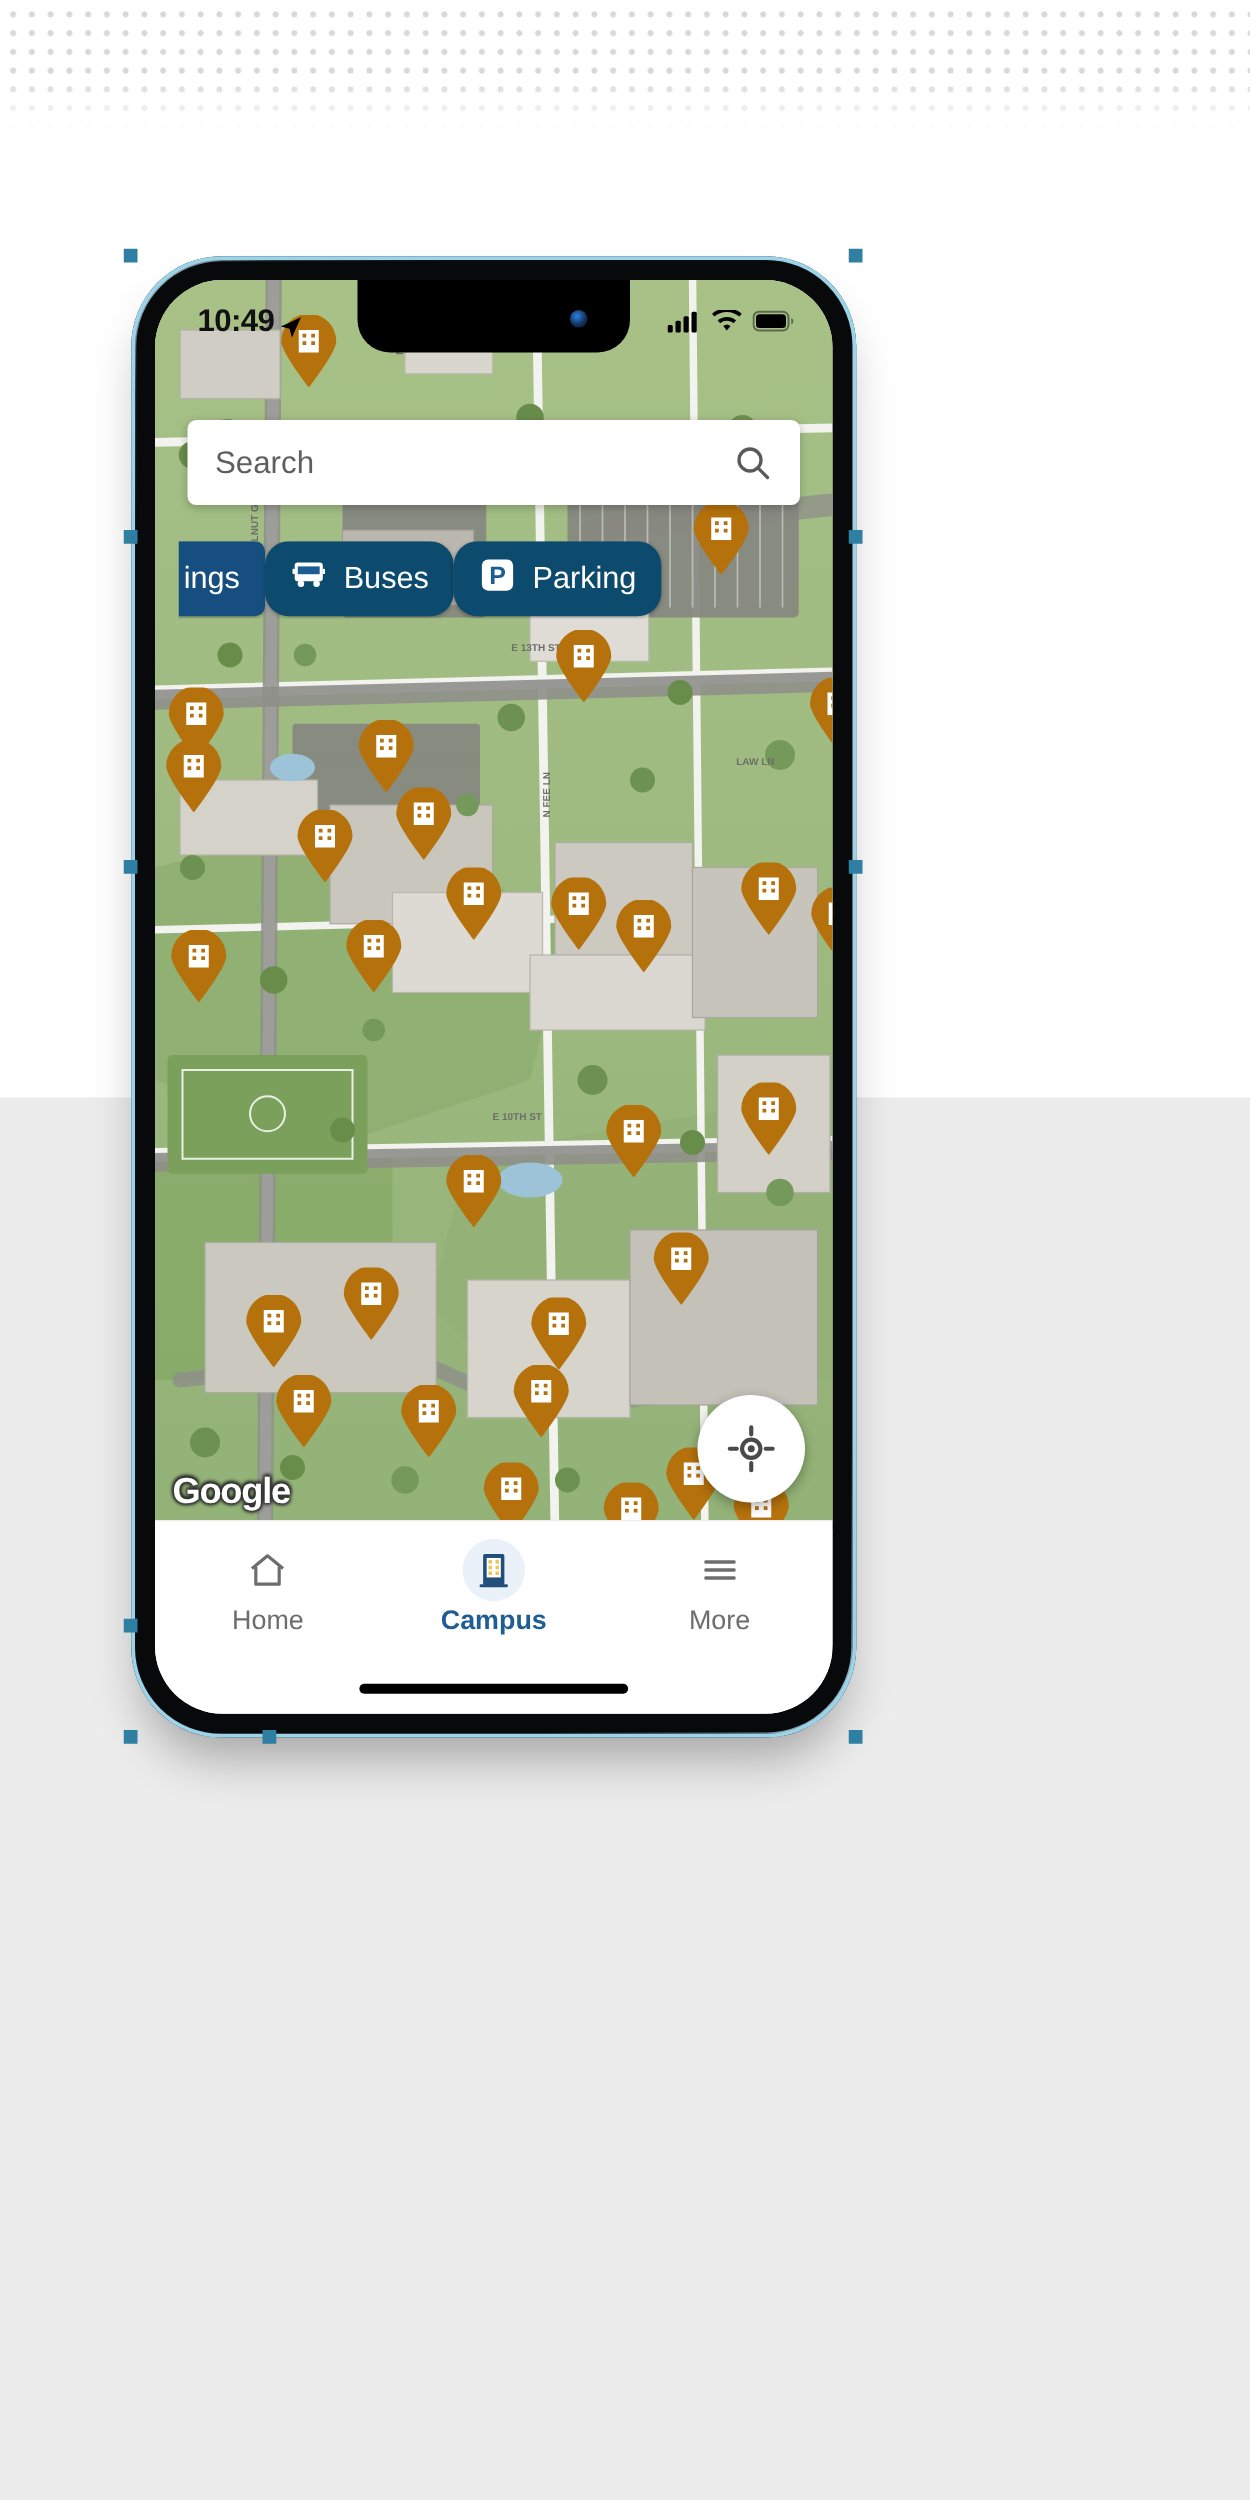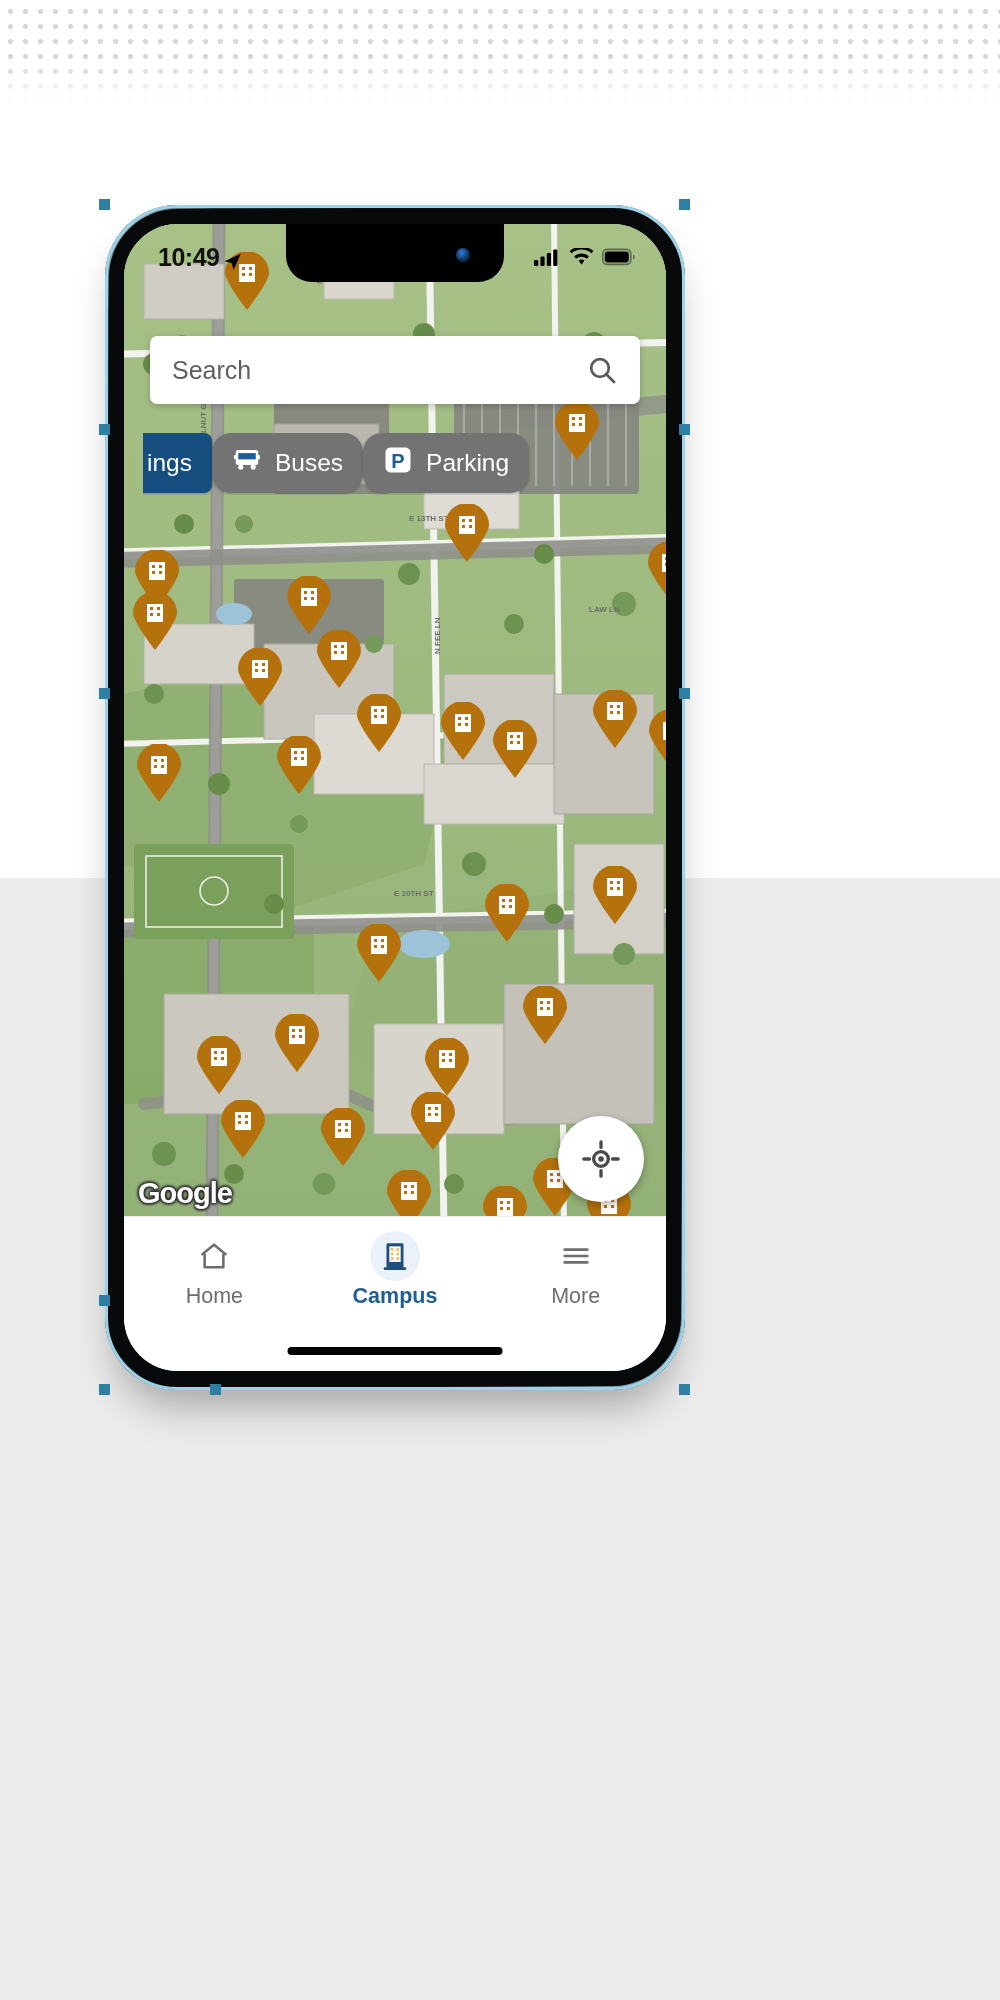--- a/index.html
+++ b/index.html
@@ -111,21 +111,21 @@
   .search-placeholder { font-size: 25px; color: #5f5f5f; flex: 1; }
 
   
   .chips {
     position: absolute; left: 0; top: 209px; right: 0; height: 62px;
     display: flex; align-items: flex-start; z-index: 20;
     padding-left: 0; overflow: hidden; margin-left: 19px;
   }
   .chip {
     flex: 0 0 auto; height: 60px; border-radius: 19px;
-    background: #737373; color: #fff;
+    background: #0c4a6e; color: #fff;
     display:flex; align-items:center; gap: 13px; padding: 0 20px;
     font-size: 24.5px; font-weight: 400; white-space: nowrap;
     box-shadow: 0 1px 3px rgba(0,0,0,.25);
   }
   .chip.first { background:#164e80; border-radius: 0 8px 8px 0; padding-left: 6px;
                 margin-left: -2px; }
   .chip-label { line-height: 1; }
 
   
   .fab {

